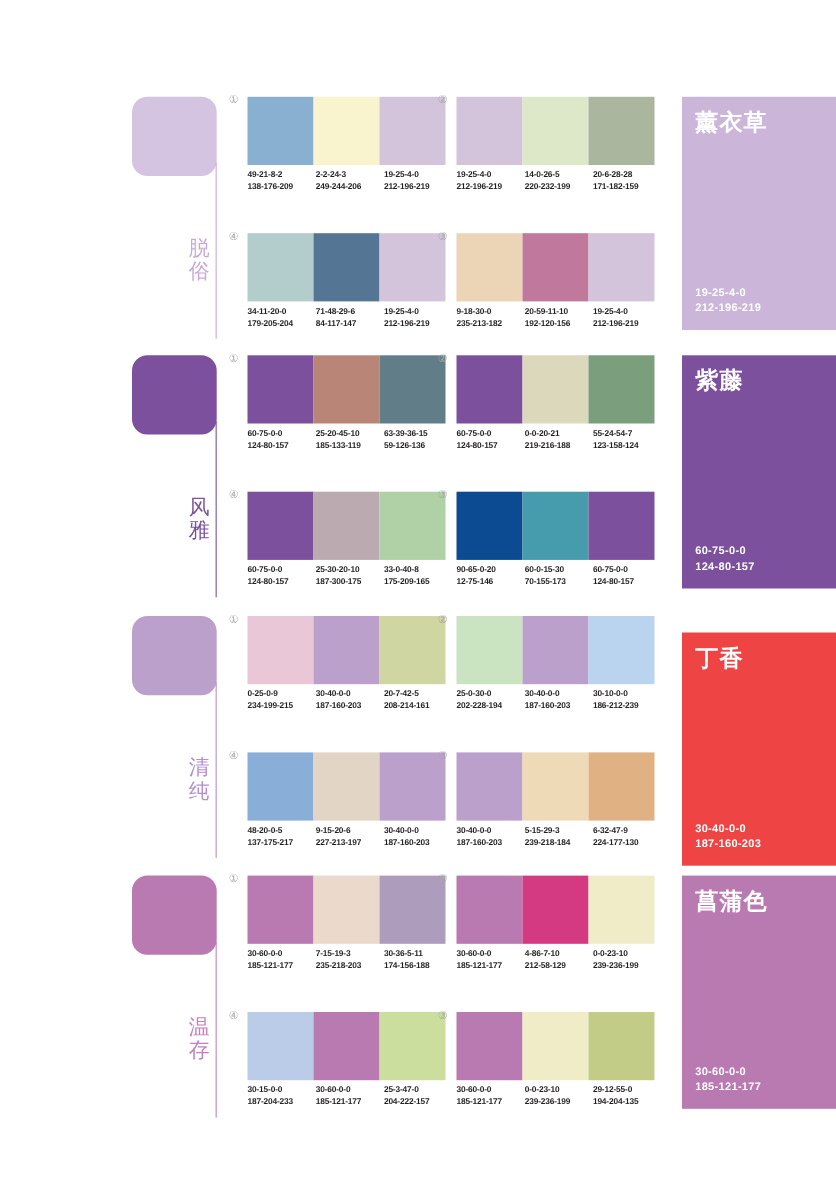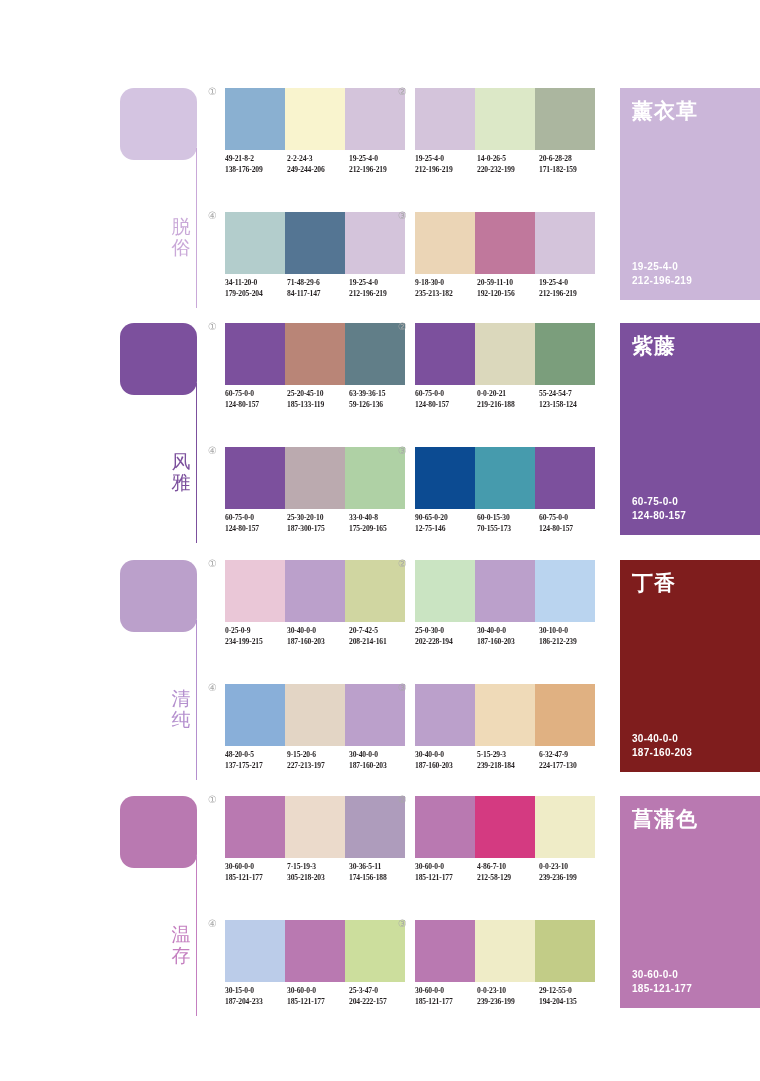--- a/index.html
+++ b/index.html
@@ -57,21 +57,21 @@
     width:186px;height:30px;
     display:flex;
   }
   .codes .cell{
     flex:1 1 0;
     font-size:7.6px;
     line-height:10.5px;
     color:#231f20;
     font-weight:bold;
     white-space:nowrap;
-    font-family:Liberation Serif, serif;
+    font-family:Liberation Sans, sans-serif;
     letter-spacing:-0.15px;
   }
   .codes .cell b{display:block;font-weight:bold;}
 
   
   .hero{position:absolute;left:620px;top:0;width:140px;height:212px;}
   .hero-title{
     position:absolute;left:12px;top:12px;
     color:#ffffff;font-weight:bold;
     font-size:21px;line-height:1.1;
@@ -391,21 +391,21 @@
           <div class="cell">
             <b>5-15-29-3</b>
             <b>239-218-184</b>
           </div>
           <div class="cell">
             <b>6-32-47-9</b>
             <b>224-177-130</b>
           </div>
         </div>
       </div>
-      <div class="hero" style="background: #7f1d1d;">
+      <div class="hero" style="background: #ef4444; margin-top: 15px;">
         <div class="hero-title">丁香</div>
         <div class="hero-codes">
           <b>30-40-0-0</b>
           <b>187-160-203</b>
         </div>
       </div>
     </div>
     <div class="section" style="top: 796px;">
       <div class="chip-col">
         <div class="chip" style="background: rgb(185, 121, 177);"></div>
@@ -422,21 +422,21 @@
           <i style="background: rgb(235, 218, 203);"></i>
           <i style="background: rgb(174, 156, 188);"></i>
         </div>
         <div class="codes">
           <div class="cell">
             <b>30-60-0-0</b>
             <b>185-121-177</b>
           </div>
           <div class="cell">
             <b>7-15-19-3</b>
-            <b>305-218-203</b>
+            <b>235-218-203</b>
           </div>
           <div class="cell">
             <b>30-36-5-11</b>
             <b>174-156-188</b>
           </div>
         </div>
       </div>
       <div class="scheme" style="left: 415px; top: 0px;">
         <div class="num">②</div>
         <div class="swatches">

